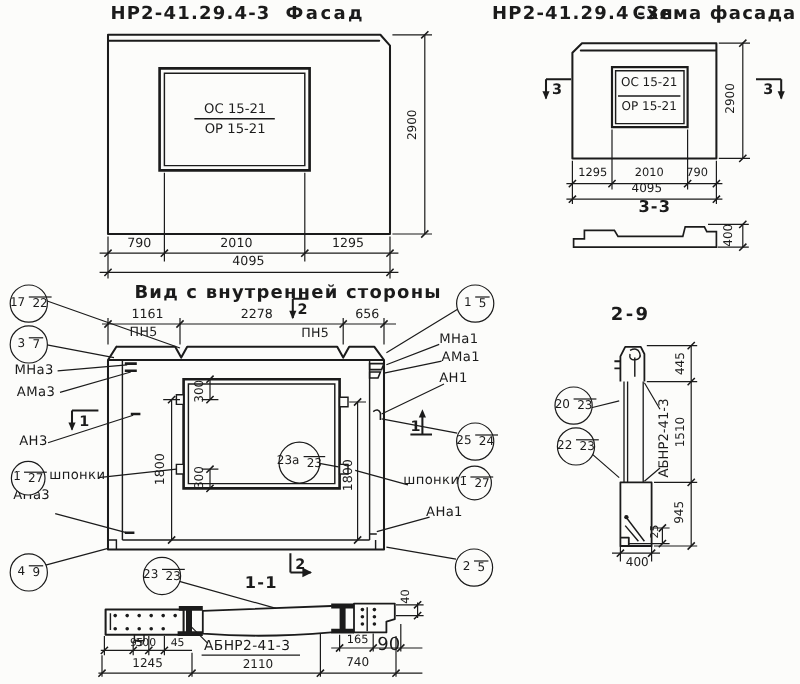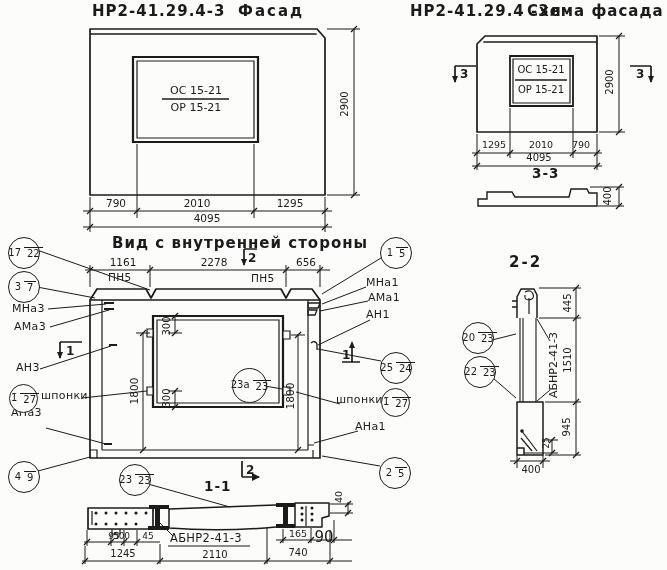--- a/index.html
+++ b/index.html
@@ -164,21 +164,21 @@
     <path d="M648,76 L654,76 L651,83 Z"></path>
   </g>
 </svg>
 
 <span class="ttl" style="left:92px;top:2px;">НР2-41.29.4-3</span>
 <span class="ttl" style="left:238px;top:2px;letter-spacing:2px;">Фасад</span>
 <span class="ttl" style="left:410px;top:2px;">НР2-41.29.4 -3л</span>
 <span class="ttl" style="left:112px;top:234px;">Вид с внутренней стороны</span>
 <span class="ttl" style="left:527px;top:2px;">Схема фасада</span>
 <span class="sttl" style="left:204px;top:478px;">1-1</span>
-<span class="ttl" style="left:509px;top:253px;letter-spacing:2px;">2-2</span>
+<span class="ttl" style="left:509px;top:253px;letter-spacing:2px;">2-9</span>
 <span class="sttl" style="left:532px;top:165px;">3-3</span>
 
 <span class="dim ctr" style="left:158px;top:84px;width:76px;font-size:11px;">ОС 15-21</span>
 <span class="dim ctr" style="left:158px;top:101px;width:76px;font-size:11px;">ОР 15-21</span>
 <span class="vt" style="left:326px;top:98px;">2900</span>
 <span class="dim" style="left:96px;top:197px;width:40px;">790</span>
 <span class="dim" style="left:175px;top:197px;width:44px;">2010</span>
 <span class="dim" style="left:268px;top:197px;width:44px;">1295</span>
 <span class="dim" style="left:185px;top:212px;width:44px;">4095</span>
 

